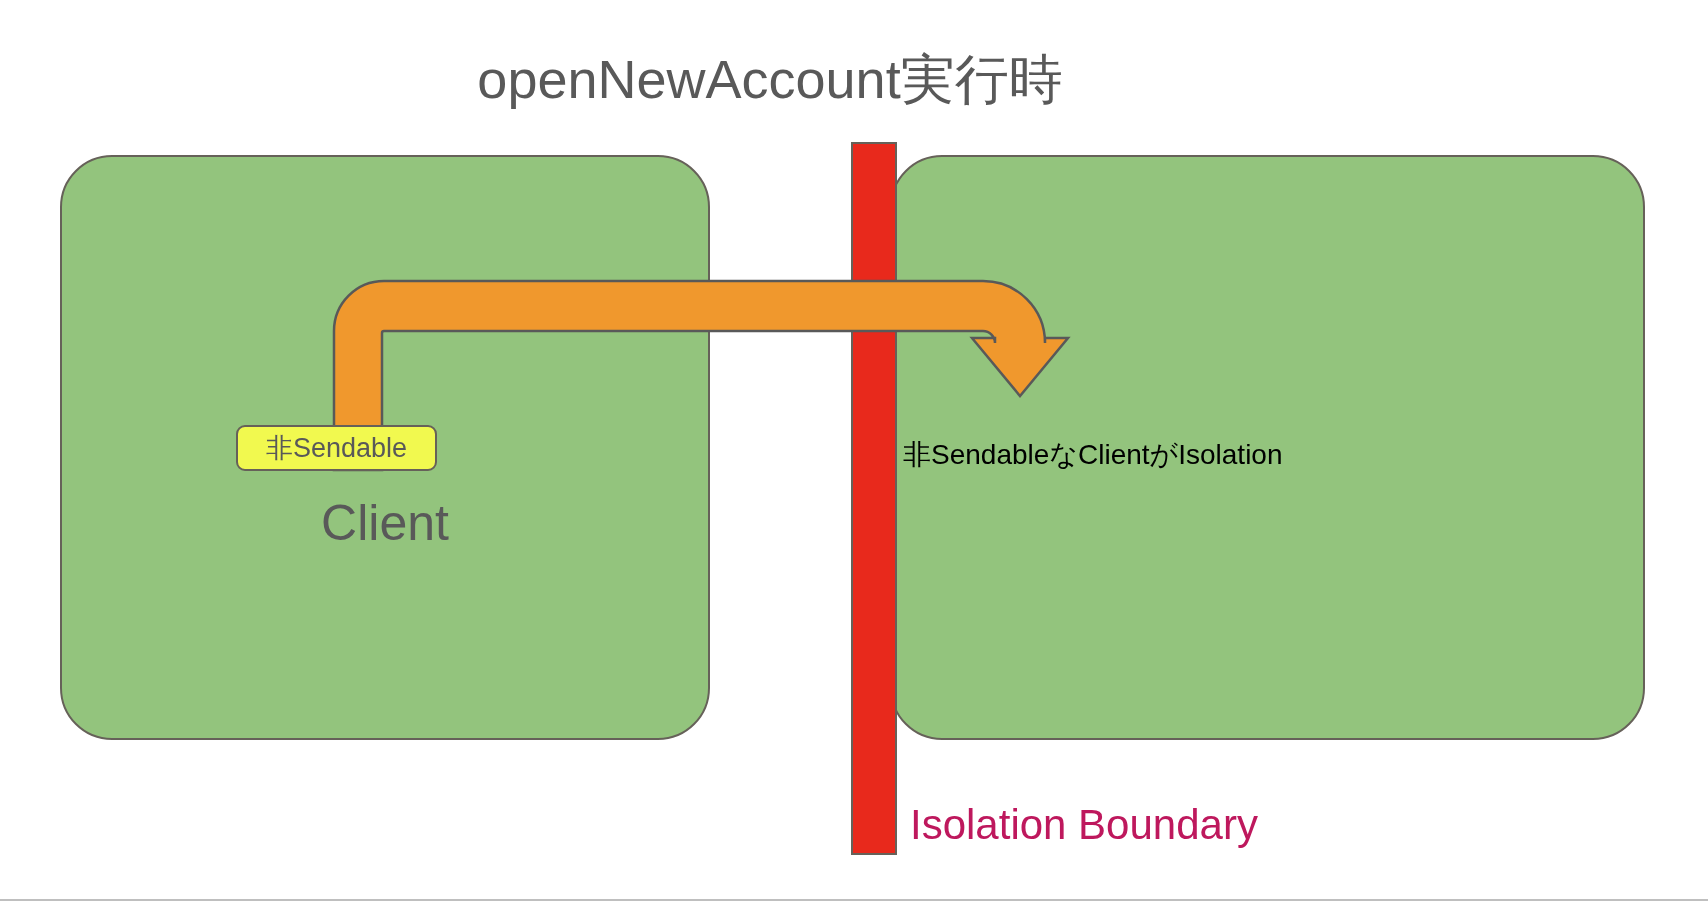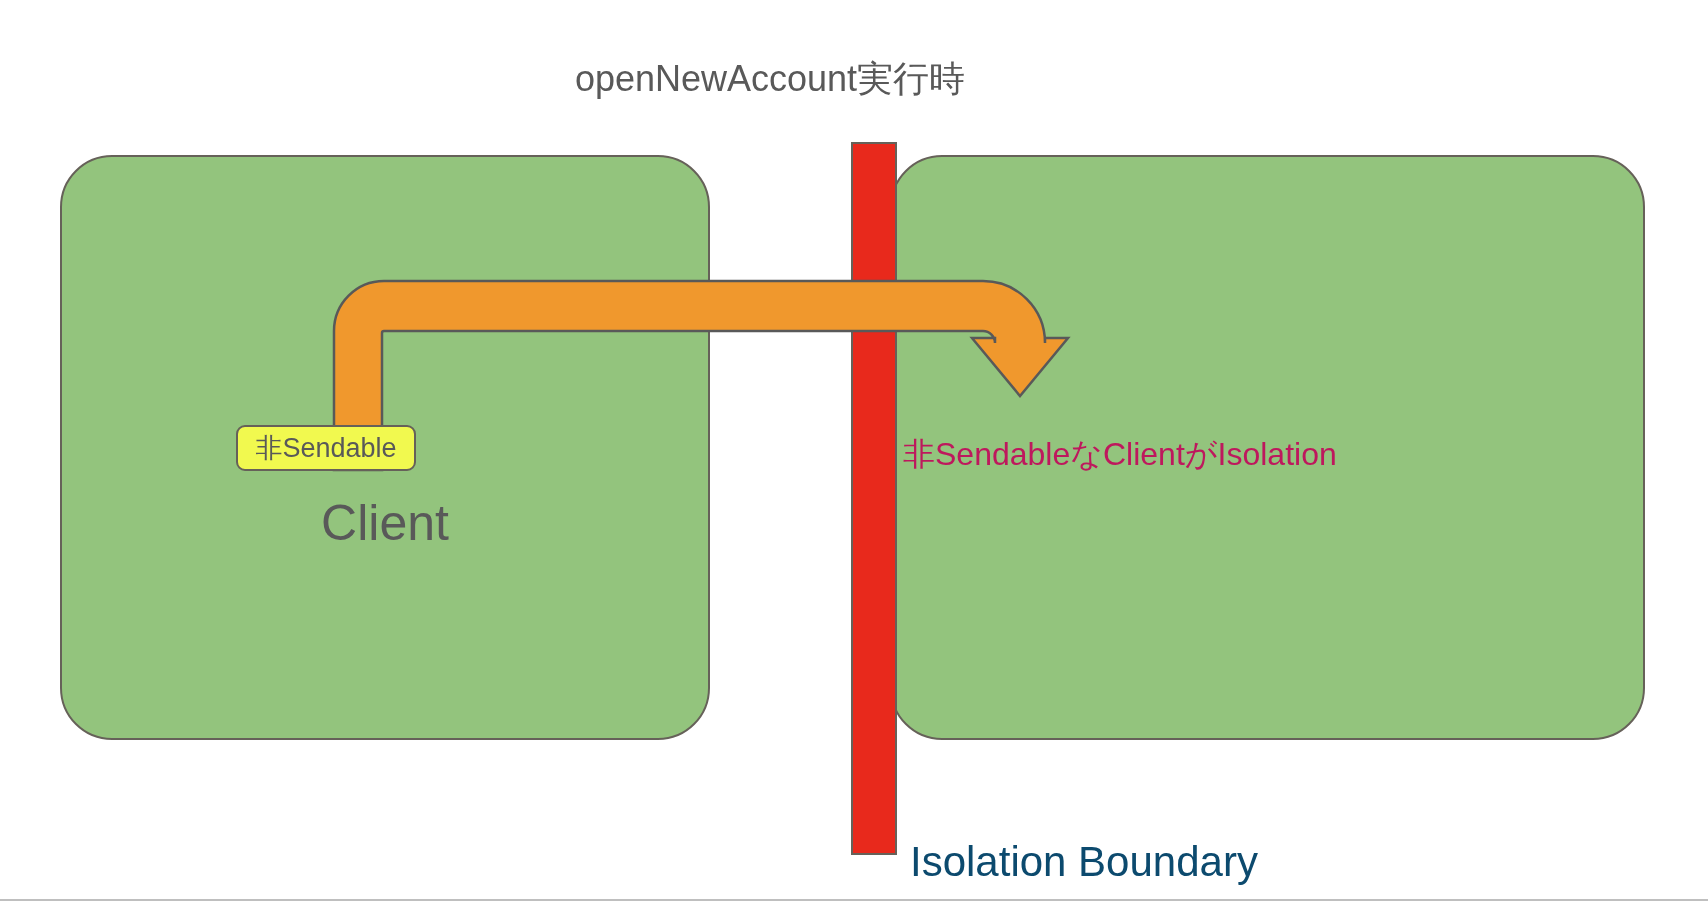--- a/index.html
+++ b/index.html
@@ -19,21 +19,21 @@
     overflow: hidden;
   }
 
   
   .slide-title {
     position: absolute;
     left: 0;
     top: 48px;
     width: 1540px;
     text-align: center;
-    font-size: 36px;
+    font-size: 54px;
     line-height: 62px;
     color: #595959;
     letter-spacing: 0px;
     white-space: nowrap;
   }
 
   
   .actor-box {
     position: absolute;
     background: #93C47D;
@@ -74,63 +74,63 @@
     width: 755px;
     text-align: center;
   }
 
   
   #note-clientstore {
     position: absolute;
     left: 903px;
     top: 430px;
     width: 600px;
-    color: #be185d;
-    font-size: 32px;
+    color: #000000;
+    font-size: 28px;
     line-height: 49px;
     text-align: left;
   }
 
   
   #isolation-bar {
     position: absolute;
     left: 851px;
     top: 142px;
     width: 46px;
     height: 713px;
     background: #E8291C;
     border: 2px solid #666159;
     box-sizing: border-box;
   }
   #isolation-bar-label {
     position: absolute;
     left: 910px;
-    top: 837px;
+    top: 800px;
     font-size: 42px;
     line-height: 50px;
-    color: #0c4a6e;
+    color: #be185d;
     white-space: nowrap;
   }
 
   
   #arrow-layer {
     position: absolute;
     left: 0;
     top: 0;
     width: 1708px;
     height: 906px;
     pointer-events: none;
   }
 
   
   #badge-nonsendable {
     position: absolute;
     left: 236px;
     top: 425px;
-    width: 180px;
+    width: 201px;
     height: 46px;
     background: #F1F94F;
     border: 2px solid #666159;
     border-radius: 9px;
     box-sizing: border-box;
     display: flex;
     align-items: center;
     justify-content: center;
     color: #595959;
     font-size: 27px;

